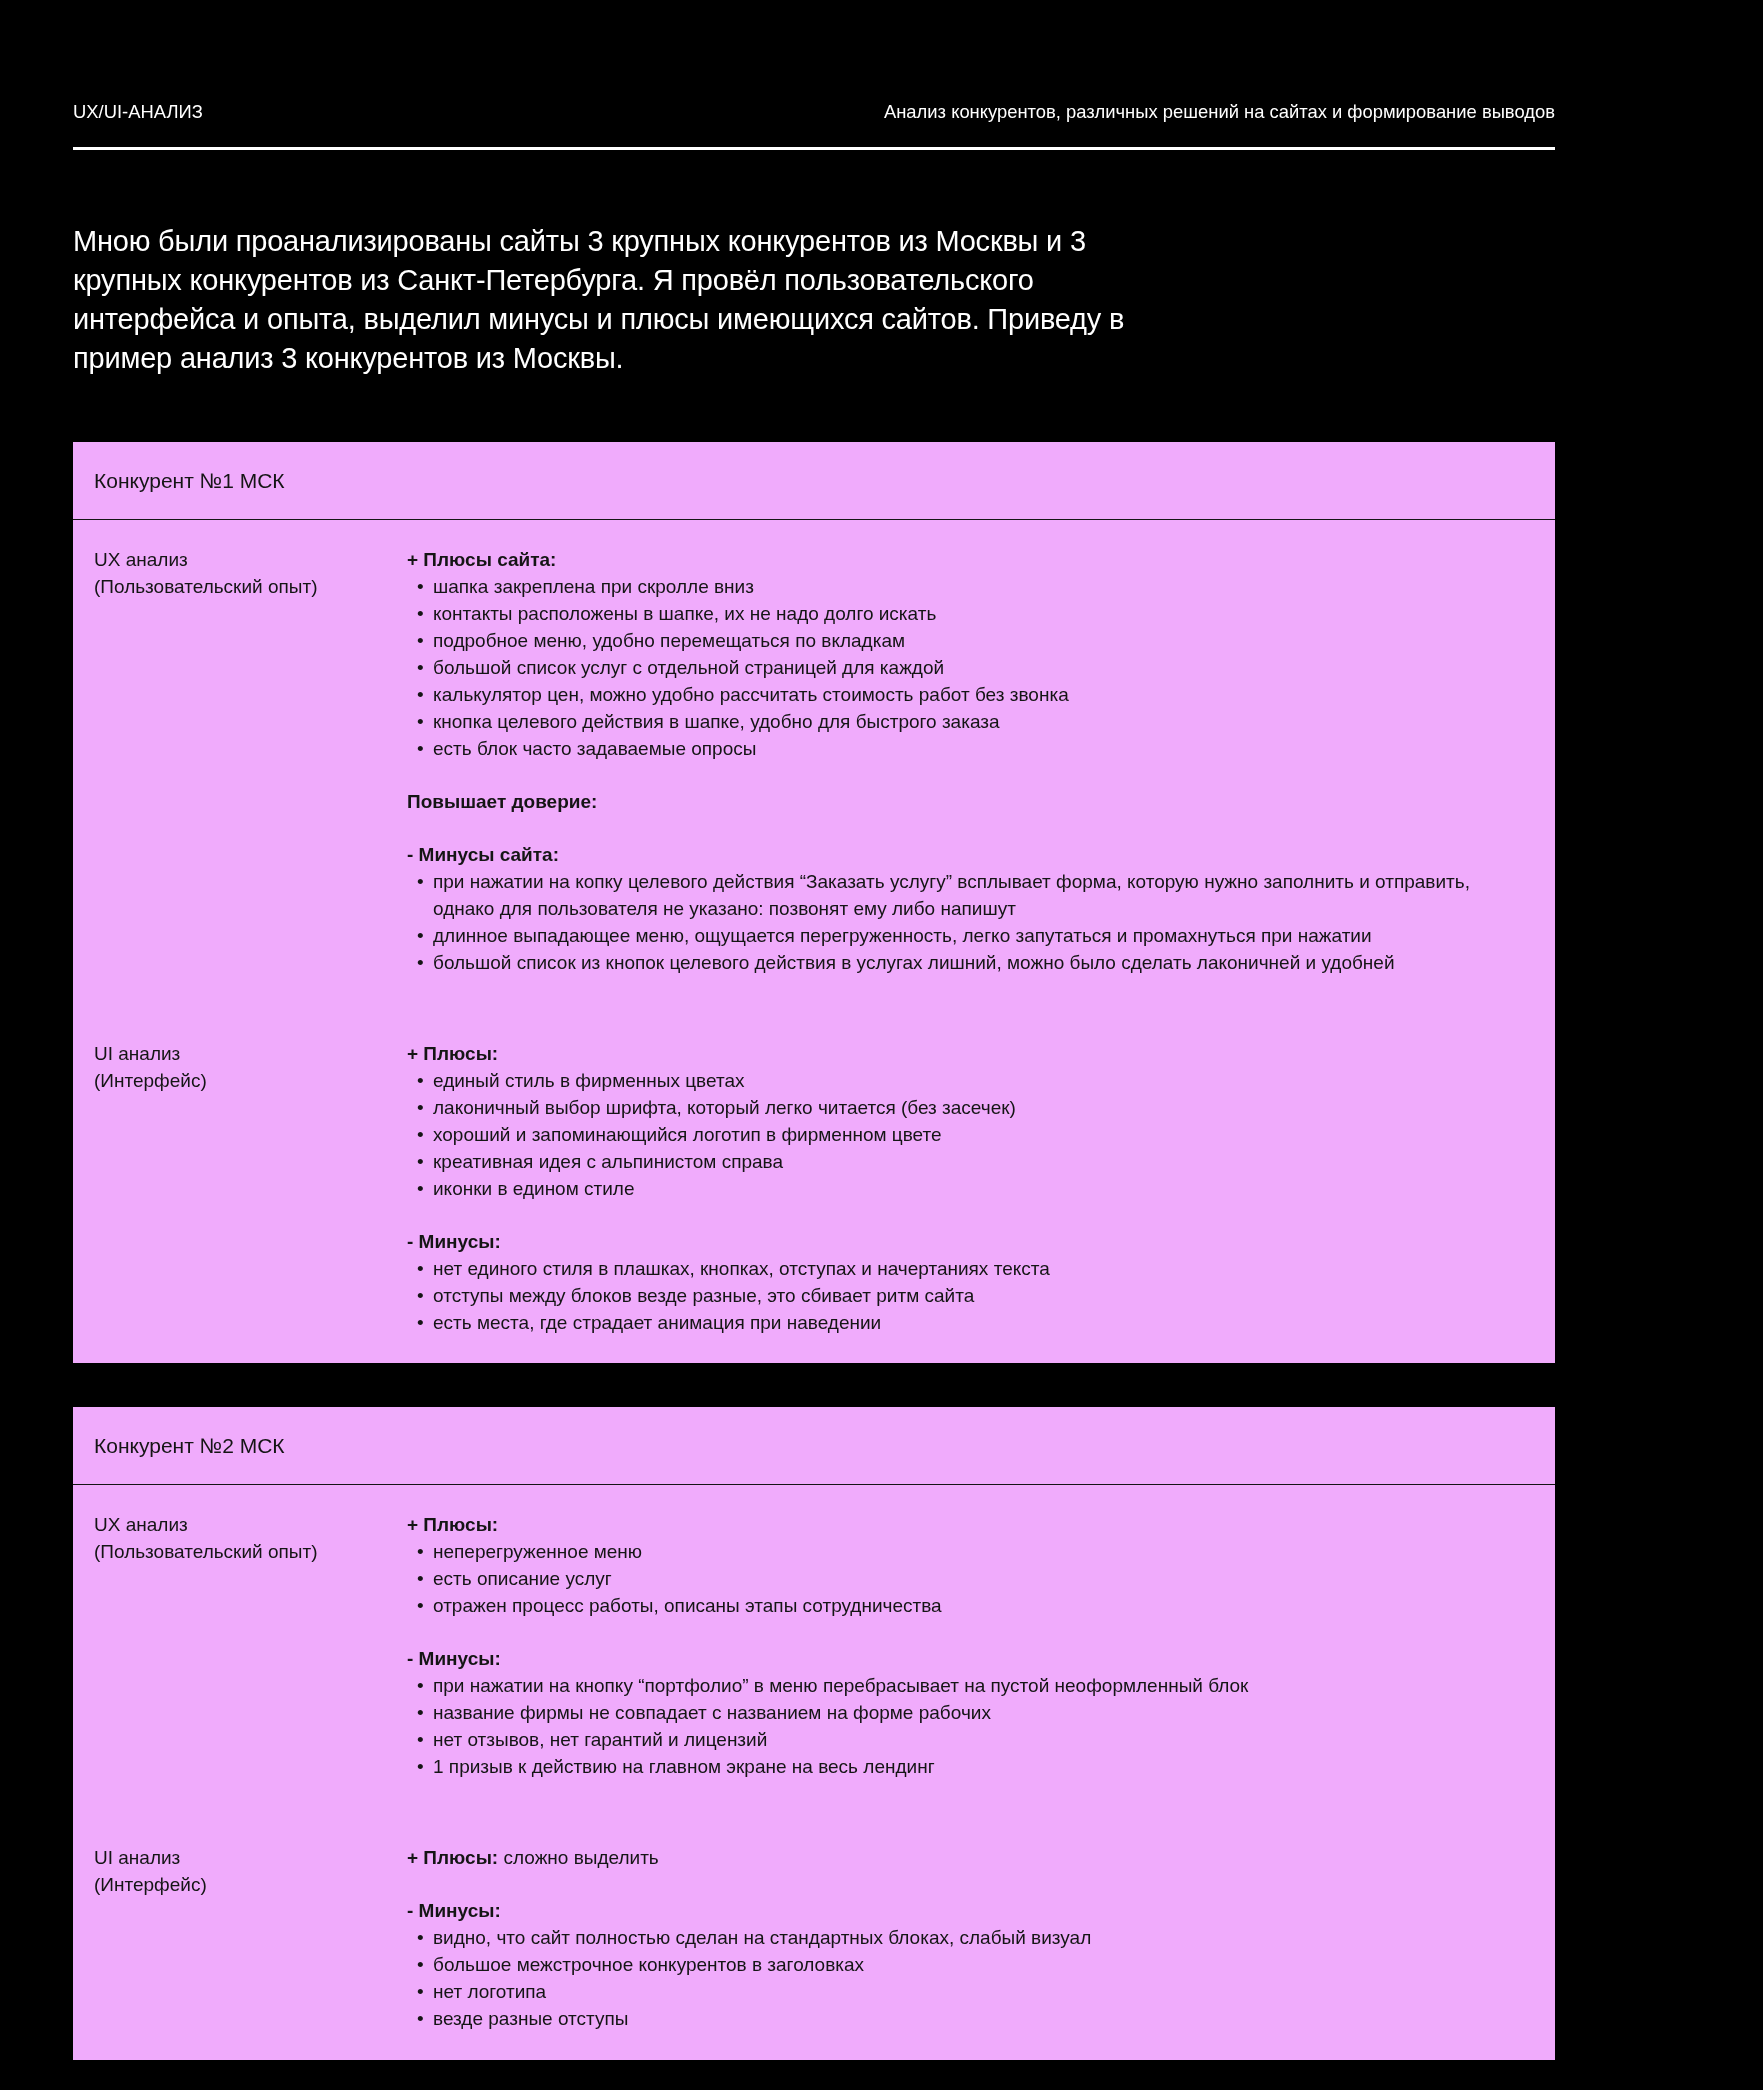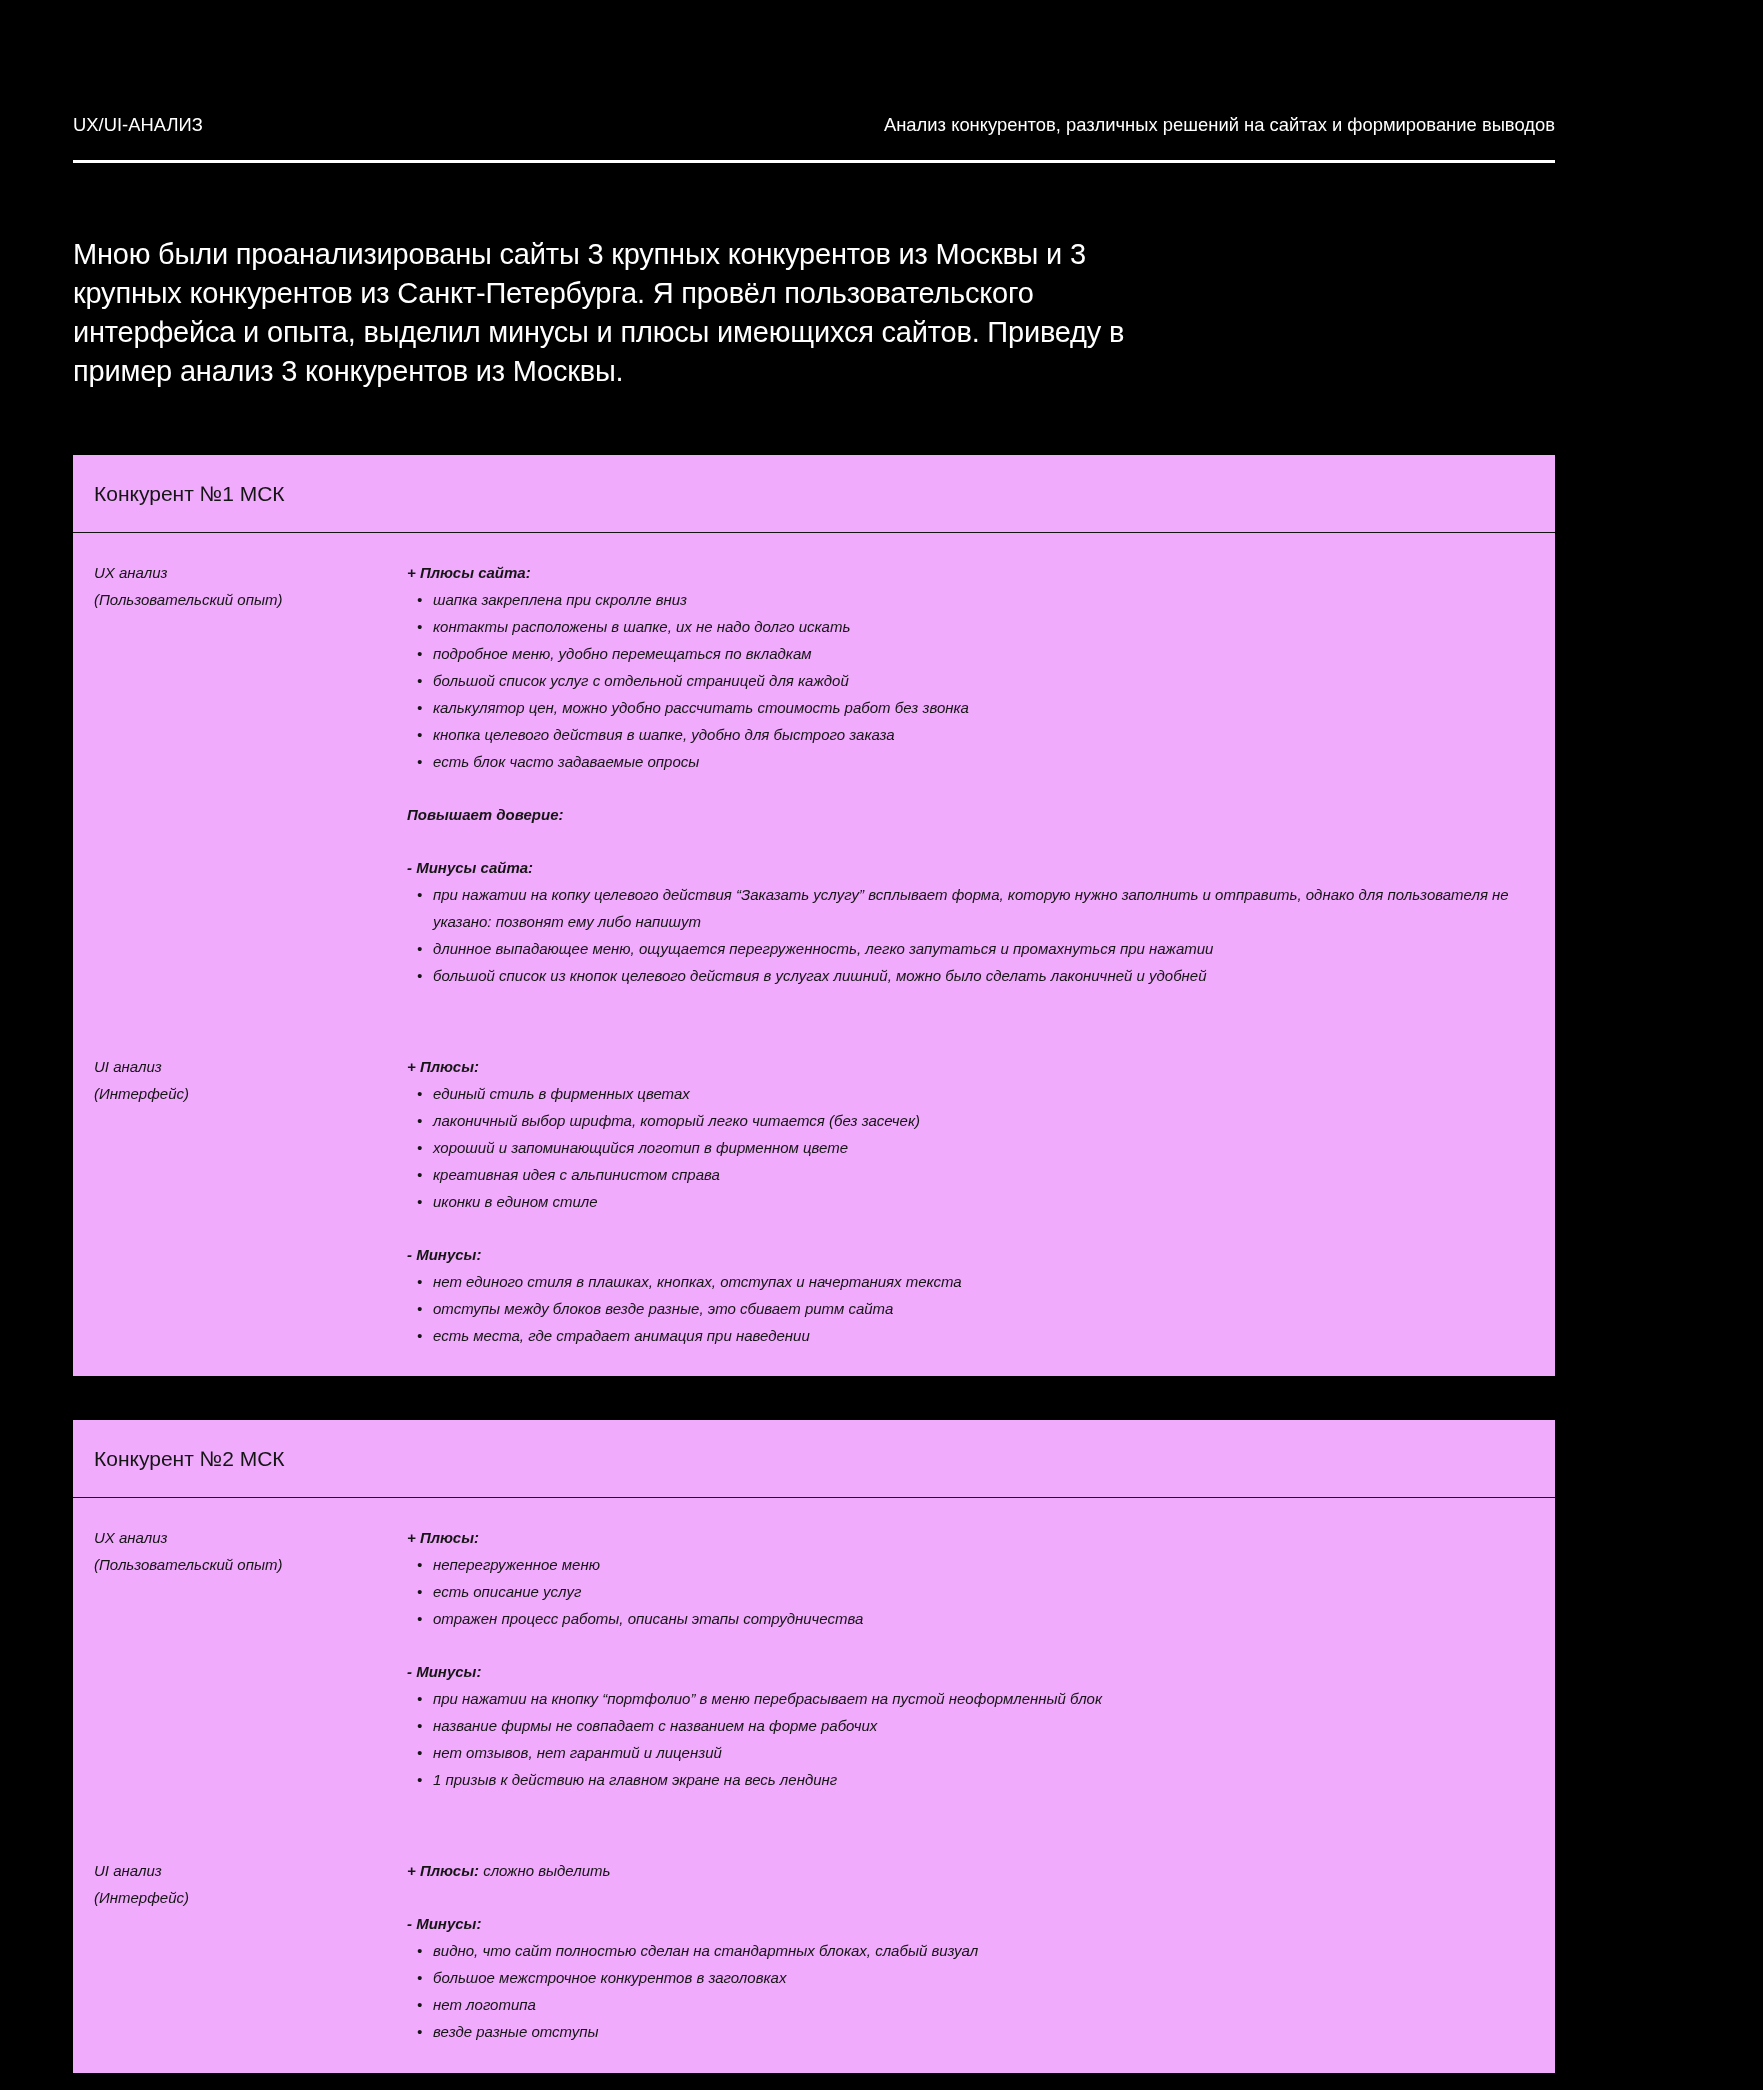--- a/index.html
+++ b/index.html
@@ -9,21 +9,21 @@
     font-family: "Liberation Sans", "DejaVu Sans", sans-serif;
   }
   .page {
     position: relative;
     width: 1628px;
     height: 2090px;
     background: #000000;
     color: #ffffff;
     overflow: hidden;
     box-sizing: border-box;
-    padding: 17px 73px;
+    padding: 4px 73px;
   }
   
   .top-header {
     display: flex;
     justify-content: space-between;
     align-items: baseline;
     padding-top: 97px;
     font-size: 18.4px;
     line-height: 22px;
     color: #ffffff;
@@ -60,23 +60,22 @@
   .card-header {
     box-sizing: border-box;
     padding: 25px 21px;
     font-size: 21px;
     line-height: 27px;
     border-bottom: 1.8px solid #141414;
   }
   .card-body {
     box-sizing: border-box;
     padding: 26px 21px 27.5px 21px;
-    font-size: 15px;
-    line-height: 27px;
-    font-style: italic;
+    font-size: 19px;
+    line-height: 27px;
   }
   .analysis-row {
     display: grid;
     grid-template-columns: 313px 1fr;
     align-items: start;
   }
   .analysis-row + .analysis-row {
     margin-top: 64px;
   }
   .row-label div {

